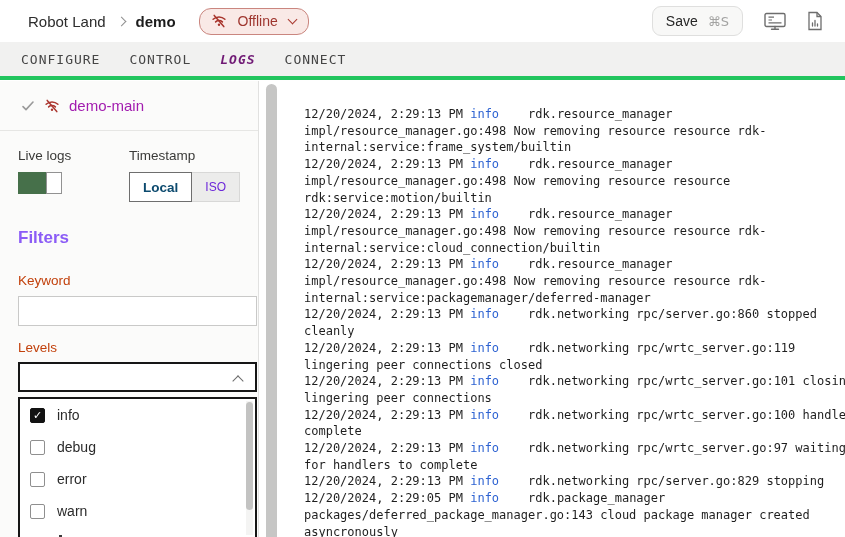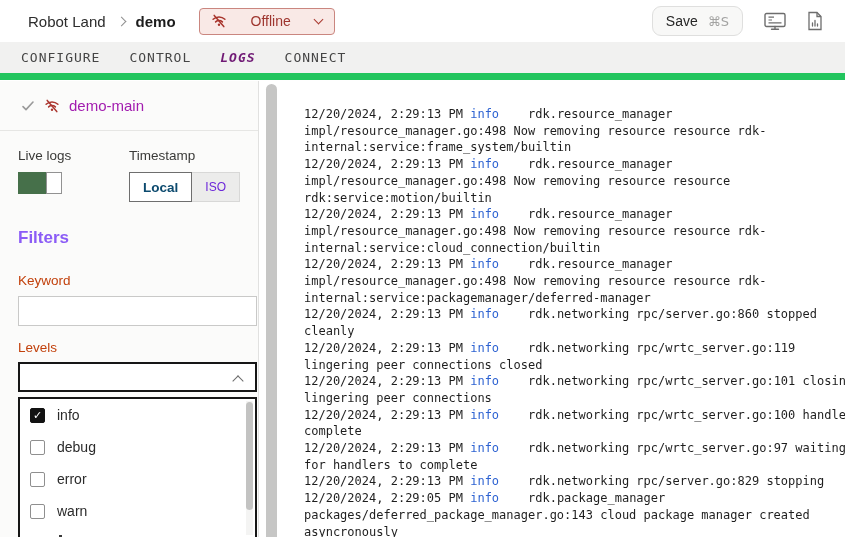--- a/index.html
+++ b/index.html
@@ -9,35 +9,35 @@
     font-family:"Liberation Sans","DejaVu Sans",sans-serif; color:#222;
   }
 
   
   .topbar { position:absolute; top:0; left:0; right:0; height:42px; background:#fff;
             display:flex; align-items:center; padding:0 16px 0 28px; }
   .crumb-org { font-size:15px; color:#2c2c2c; cursor:pointer; }
   .crumb-sep { width:7px; height:7px; border-right:1.5px solid #8f8f8f; border-top:1.5px solid #8f8f8f;
                transform:rotate(45deg); margin:0 11px 0 12px; }
   .crumb-machine { font-size:15px; font-weight:700; color:#1c1c1c; }
-  .status-pill { margin-left:23px; display:flex; align-items:center; gap:24px; height:27px;
-                 padding:0 12px 0 11px; border:1px solid #ca867f; border-radius:4px;
+  .status-pill { margin-left:23px; display:flex; align-items:center; gap:11px; height:27px;
+                 padding:0 12px 0 11px; border:1px solid #ca867f; border-radius:12px;
                  background:#f9e9e6; color:#9e352e; font-size:14px; cursor:pointer; }
   .chev-down-red { width:7px; height:7px; border-right:1.5px solid #a8392f; border-bottom:1.5px solid #a8392f;
                    transform:rotate(45deg); margin-top:-3px; }
   .topbar-right { margin-left:auto; display:flex; align-items:center; gap:21px; padding-right:6px; }
   .save-btn { display:flex; align-items:center; gap:10px; height:30px; padding:0 13px;
               background:#f8f8f7; border:1px solid #dfdfde; border-radius:9px; cursor:pointer; }
   .save-label { font-size:14px; color:#262626; }
   .save-shortcut { font-size:13px; color:#a3a3a2; font-family:"DejaVu Sans",sans-serif; }
   .icon-btn { background:none; border:none; cursor:pointer; display:flex; align-items:center; }
 
   
   .tabbar { position:absolute; top:42px; left:0; right:0; height:38px; background:#f1f1f0;
-            border-bottom:7px solid #22c55e; display:flex; align-items:center; gap:29px;
+            border-bottom:4px solid #22c55e; display:flex; align-items:center; gap:29px;
             padding-left:21px; font-family:"DejaVu Sans Mono",monospace; }
   .tab { font-size:13px; letter-spacing:1px; color:#454545; cursor:pointer; }
   .tab.active { font-weight:700; color:#701a75;font-style:italic; }
 
   
   .sidebar { position:absolute; left:0; top:81px; width:259px; bottom:0;
              background:#fbfbfa; border-right:1px solid #e1e1e0; }
   .machine-row { height:50px; border-bottom:1px solid #e6e6e4; display:flex; align-items:center;
                  gap:9px; padding-left:21px; cursor:pointer; }
   .machine-name { font-size:15px; font-weight:500; color:#a21caf; }

